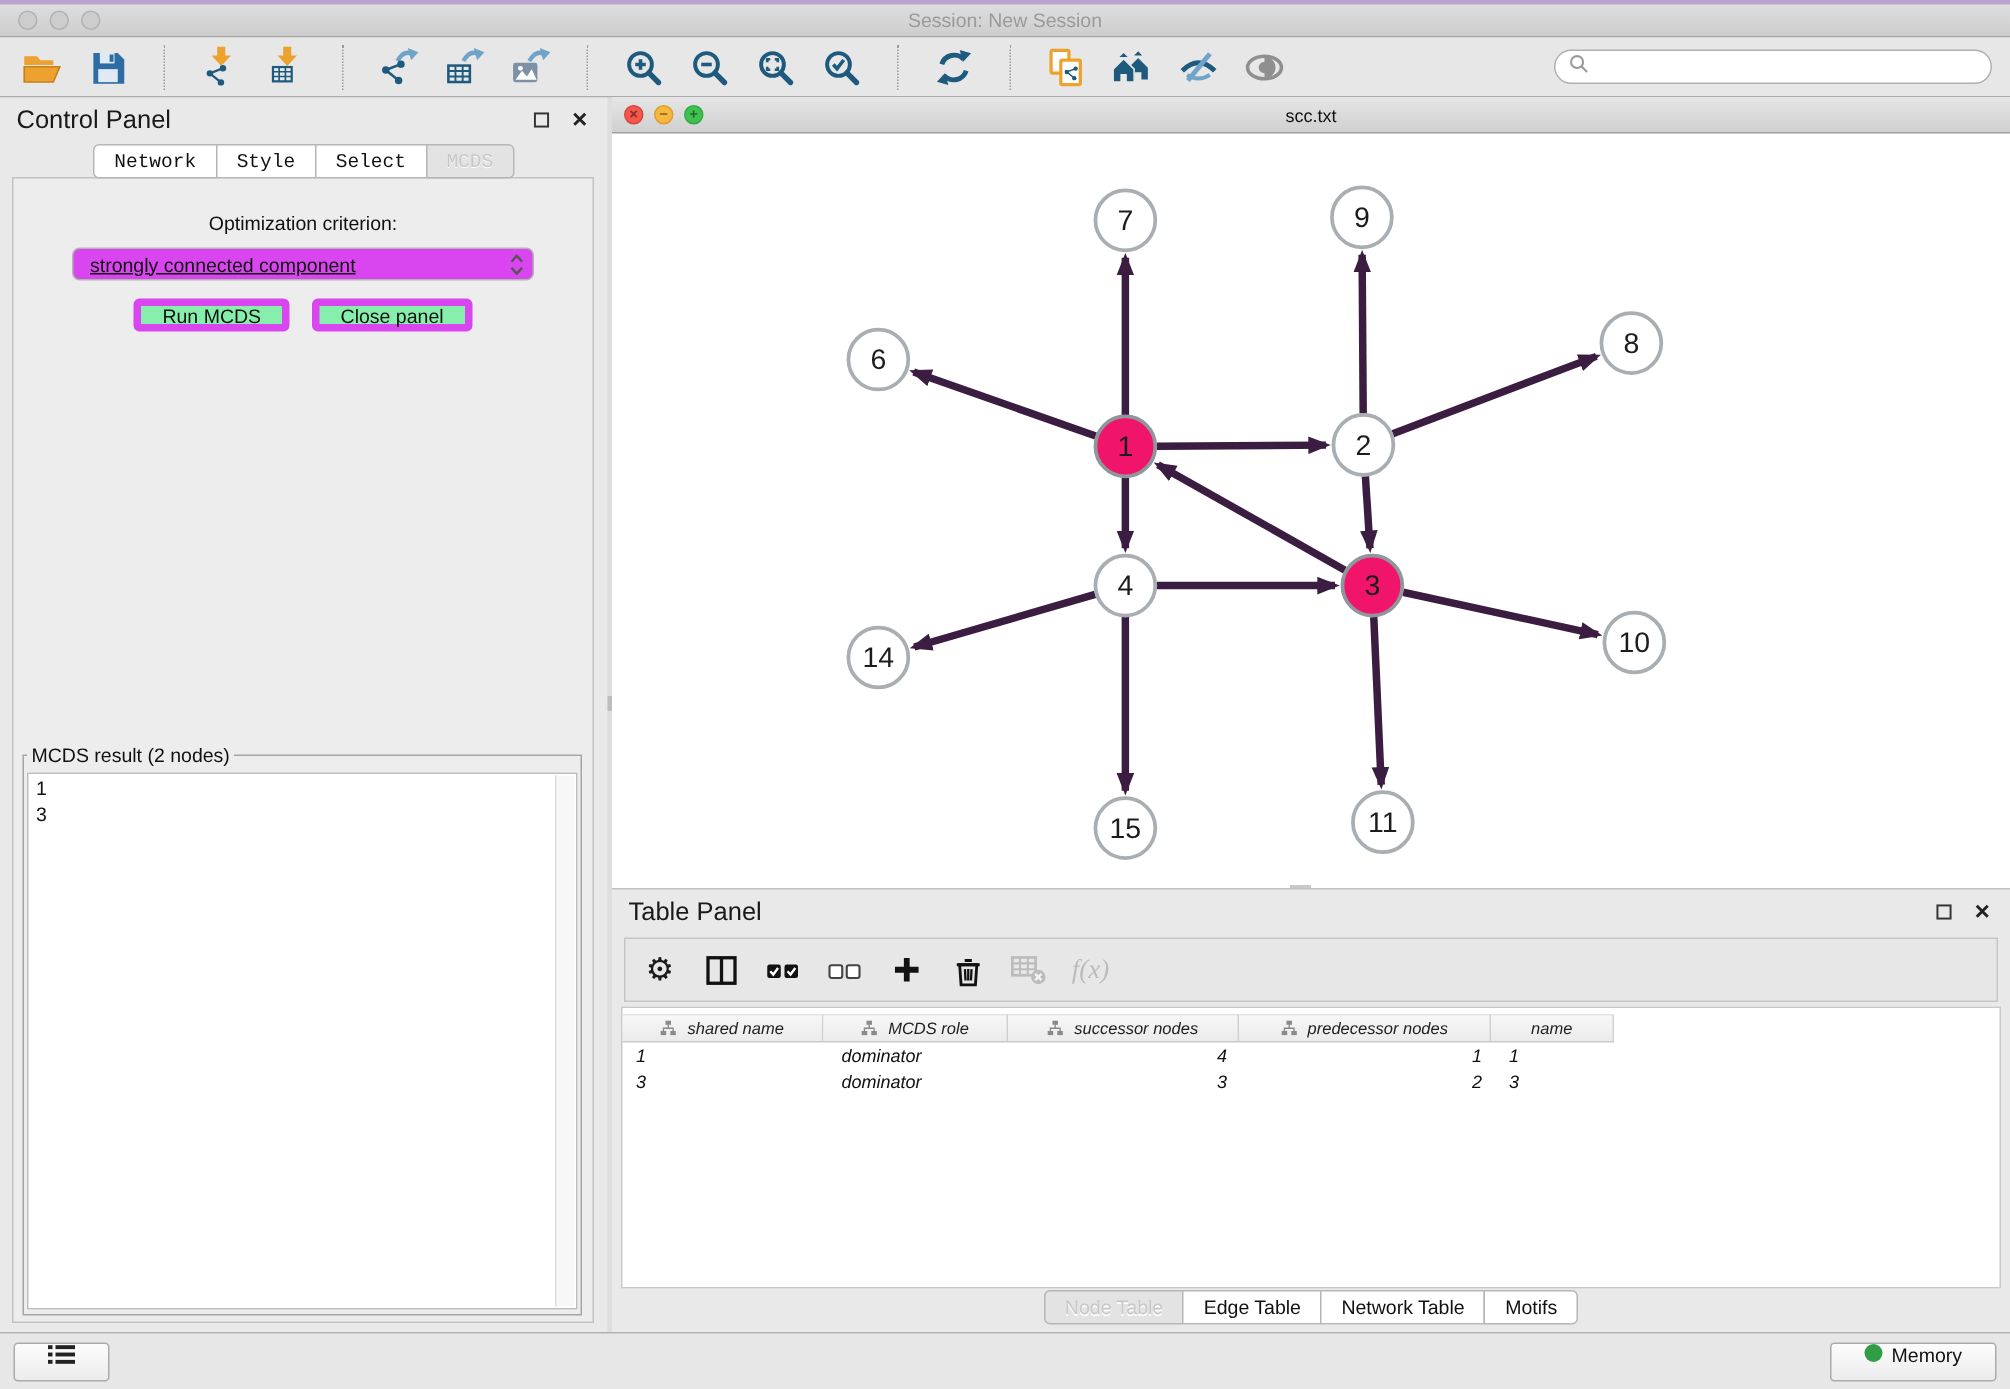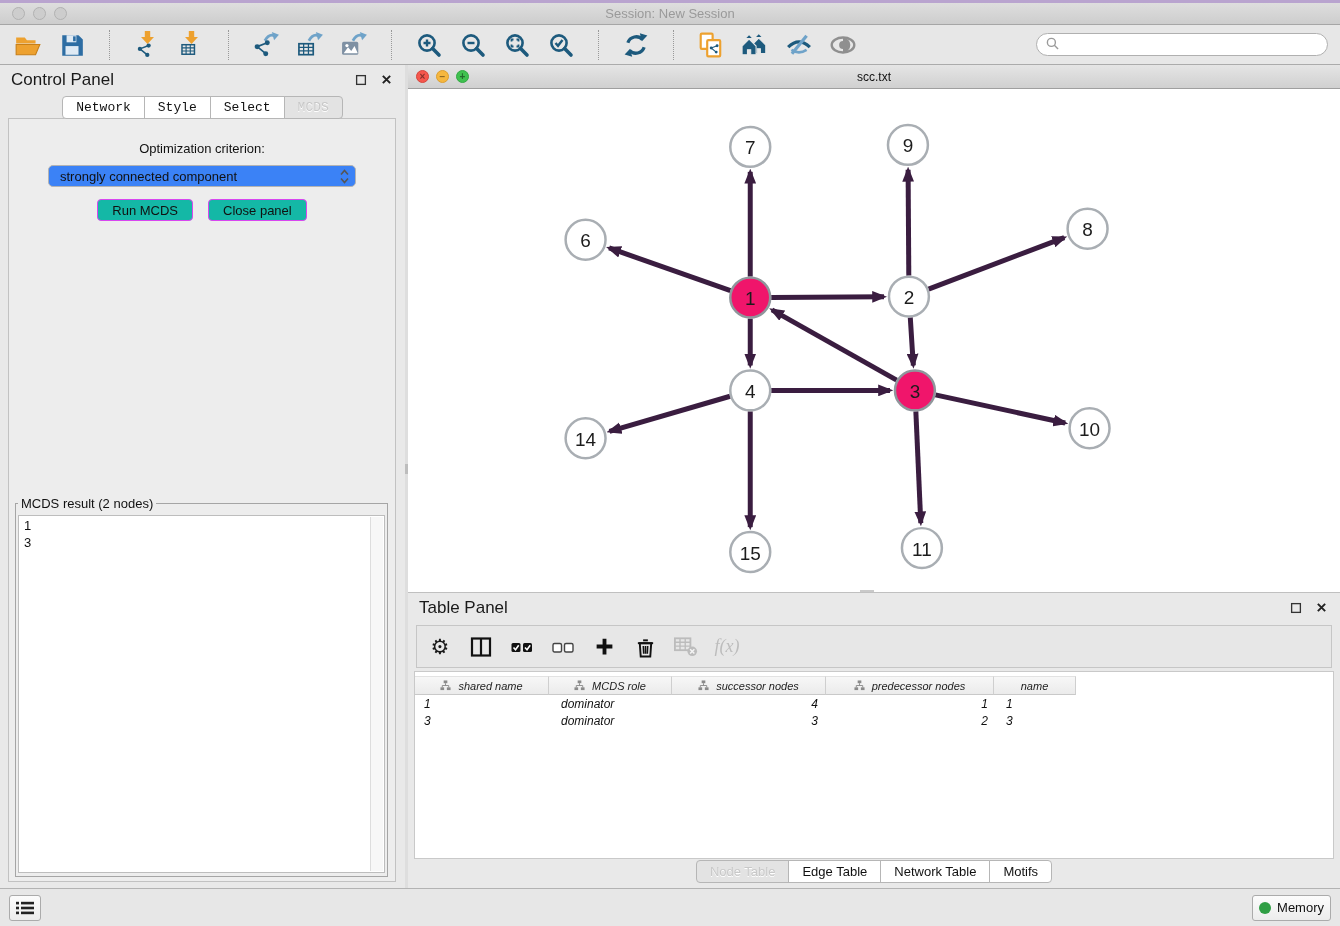--- a/index.html
+++ b/index.html
@@ -33,25 +33,25 @@
   .ph-icon { width:16px; height:16px; display:flex; align-items:center; justify-content:center; }
   .seg-tabs { position:absolute; top:31px; left:0; right:0; display:flex; justify-content:center; z-index:2;font-family:Liberation Mono, monospace; }
   .seg-tab { background:#fff; border:1px solid #b6b6b6; margin-left:-1px; padding:3px 13px;
     font-size:13px; color:#111; white-space:nowrap; cursor:default; }
   .seg-tab:first-child { border-radius:4px 0 0 4px; margin-left:0; }
   .seg-tab:last-child { border-radius:0 4px 4px 0; }
   .seg-tab.active { background:#e3e3e3; color:#c8c8c8; text-shadow:0 1px 0 #fff; }
   .cp-box { position:absolute; left:8px; right:9px; top:53px; bottom:6px;
     border:1px solid #c2c2c2; background:#ededed; }
   .opt-label { margin-top:22px; text-align:center; font-size:13px; color:#111; }
-  .cp-select { margin:9px auto 0; width:308px; height:22px; background:#3b82f6; border:1px solid #b3b3b3;
-    border-radius:5px; display:flex; align-items:center; padding:0 6px 0 11px; font-size:13px; color:#111; }
+  .cp-select { margin:9px auto 0; width:308px; height:22px; background:#d946ef; border:1px solid #b3b3b3;
+    border-radius:5px; display:flex; align-items:center; padding:0 6px 0 11px; font-size:13px; color:#111;text-decoration:underline; }
   .cp-select .chev { margin-left:auto; display:flex; }
   .btn-row { margin-top:12px; display:flex; justify-content:center; gap:15px; }
-  .btn { background:#14b8a6; border:1px solid #d946ef; border-radius:4px; height:22px; padding:0 14px;
+  .btn { background:#86efac; border:5px solid #d946ef; border-radius:4px; height:22px; padding:0 14px;
     font-size:13px; display:flex; align-items:center; color:#111; cursor:default; }
   fieldset.result { position:absolute; left:6px; right:7px; top:377px; bottom:4px;
     border:1px solid #a5a5a5; background:#ededed; }
   fieldset.result legend { font-size:13px; color:#111; padding:0 3px; margin-left:2px; }
   .result-area { position:absolute; left:2px; right:2px; top:4px; bottom:3px; background:#fff;
     border:1px solid #bdbdbd; font-size:13px; line-height:17px; padding:1px 5px; color:#111; }
   .result-scroll { position:absolute; top:1px; bottom:1px; right:1px; width:13px;
     background:#f7f7f7; border-left:1px solid #ddd; }
 
   
@@ -88,21 +88,21 @@
     border-top:1px solid #e2e2e2; border-bottom:1px solid #c9c9c9; display:flex; align-items:center;
     justify-content:center; gap:7px; font-size:11px; color:#222; }
   .t-row { display:flex; height:17px; font-size:12px; color:#111; align-items:center; }
   .footer-tabs { position:absolute; left:0; right:0; bottom:4px; height:26px; display:flex;
     justify-content:center; align-items:center; }
 
   
   .status-bar { position:absolute; left:0; right:0; bottom:0; height:38px; background:#e7e7e7;
     border-top:1px solid #b3b3b3; display:flex; align-items:center; padding:0 9px; }
   .sb-btn { height:26px; border:1px solid #ababab; background:linear-gradient(#fcfcfc,#ececec);
-    border-radius:3px; display:flex; align-items:center; justify-content:center; padding:0 6px; gap:6px;
+    border-radius:3px; display:flex; align-items:flex-start; justify-content:center; padding:0 22px; gap:6px;
     font-size:13px; color:#111; cursor:default; }
   .mem-dot { width:12px; height:12px; border-radius:50%; }
 </style>
 </head>
 <body>
 
 <div id="app">
 
   <div class="titlebar">
     <div class="tl-dots">

